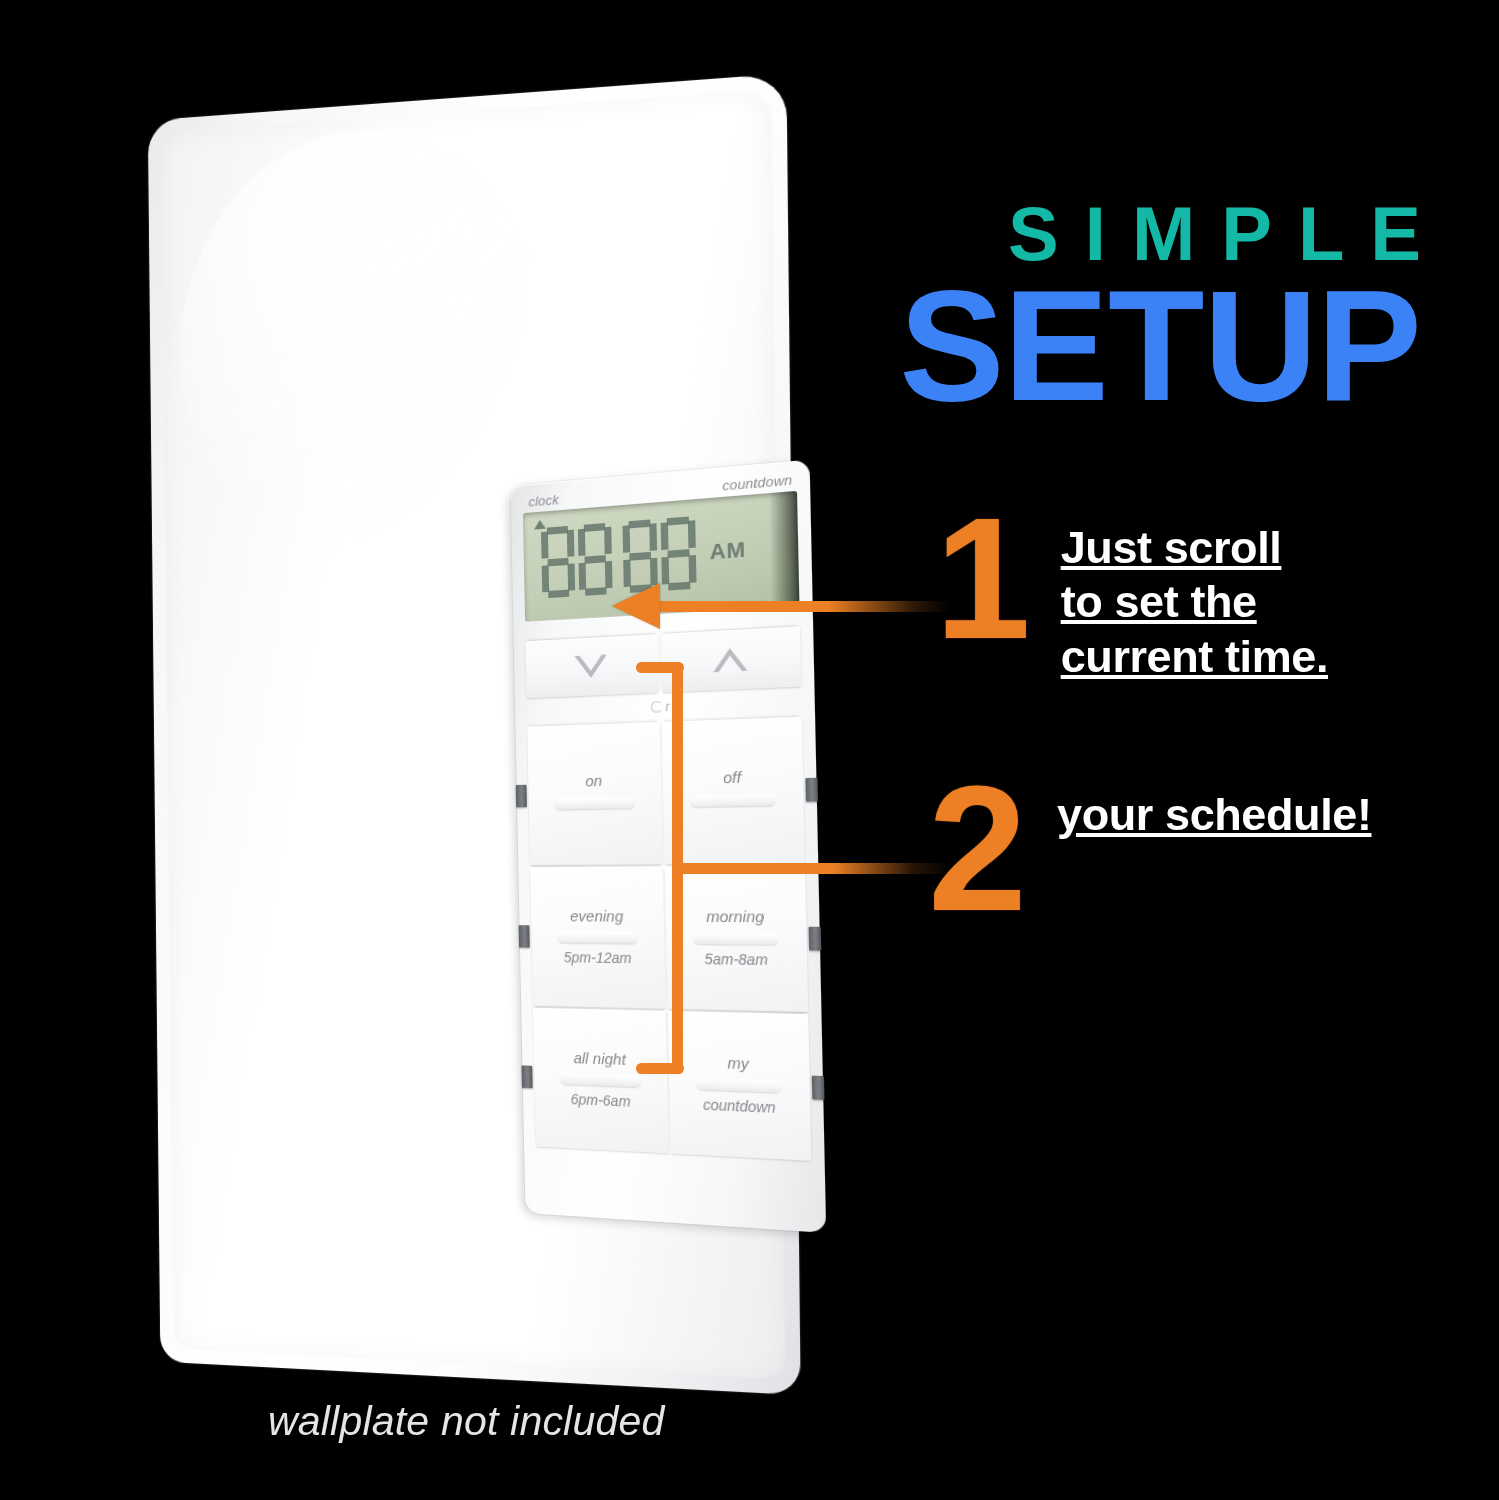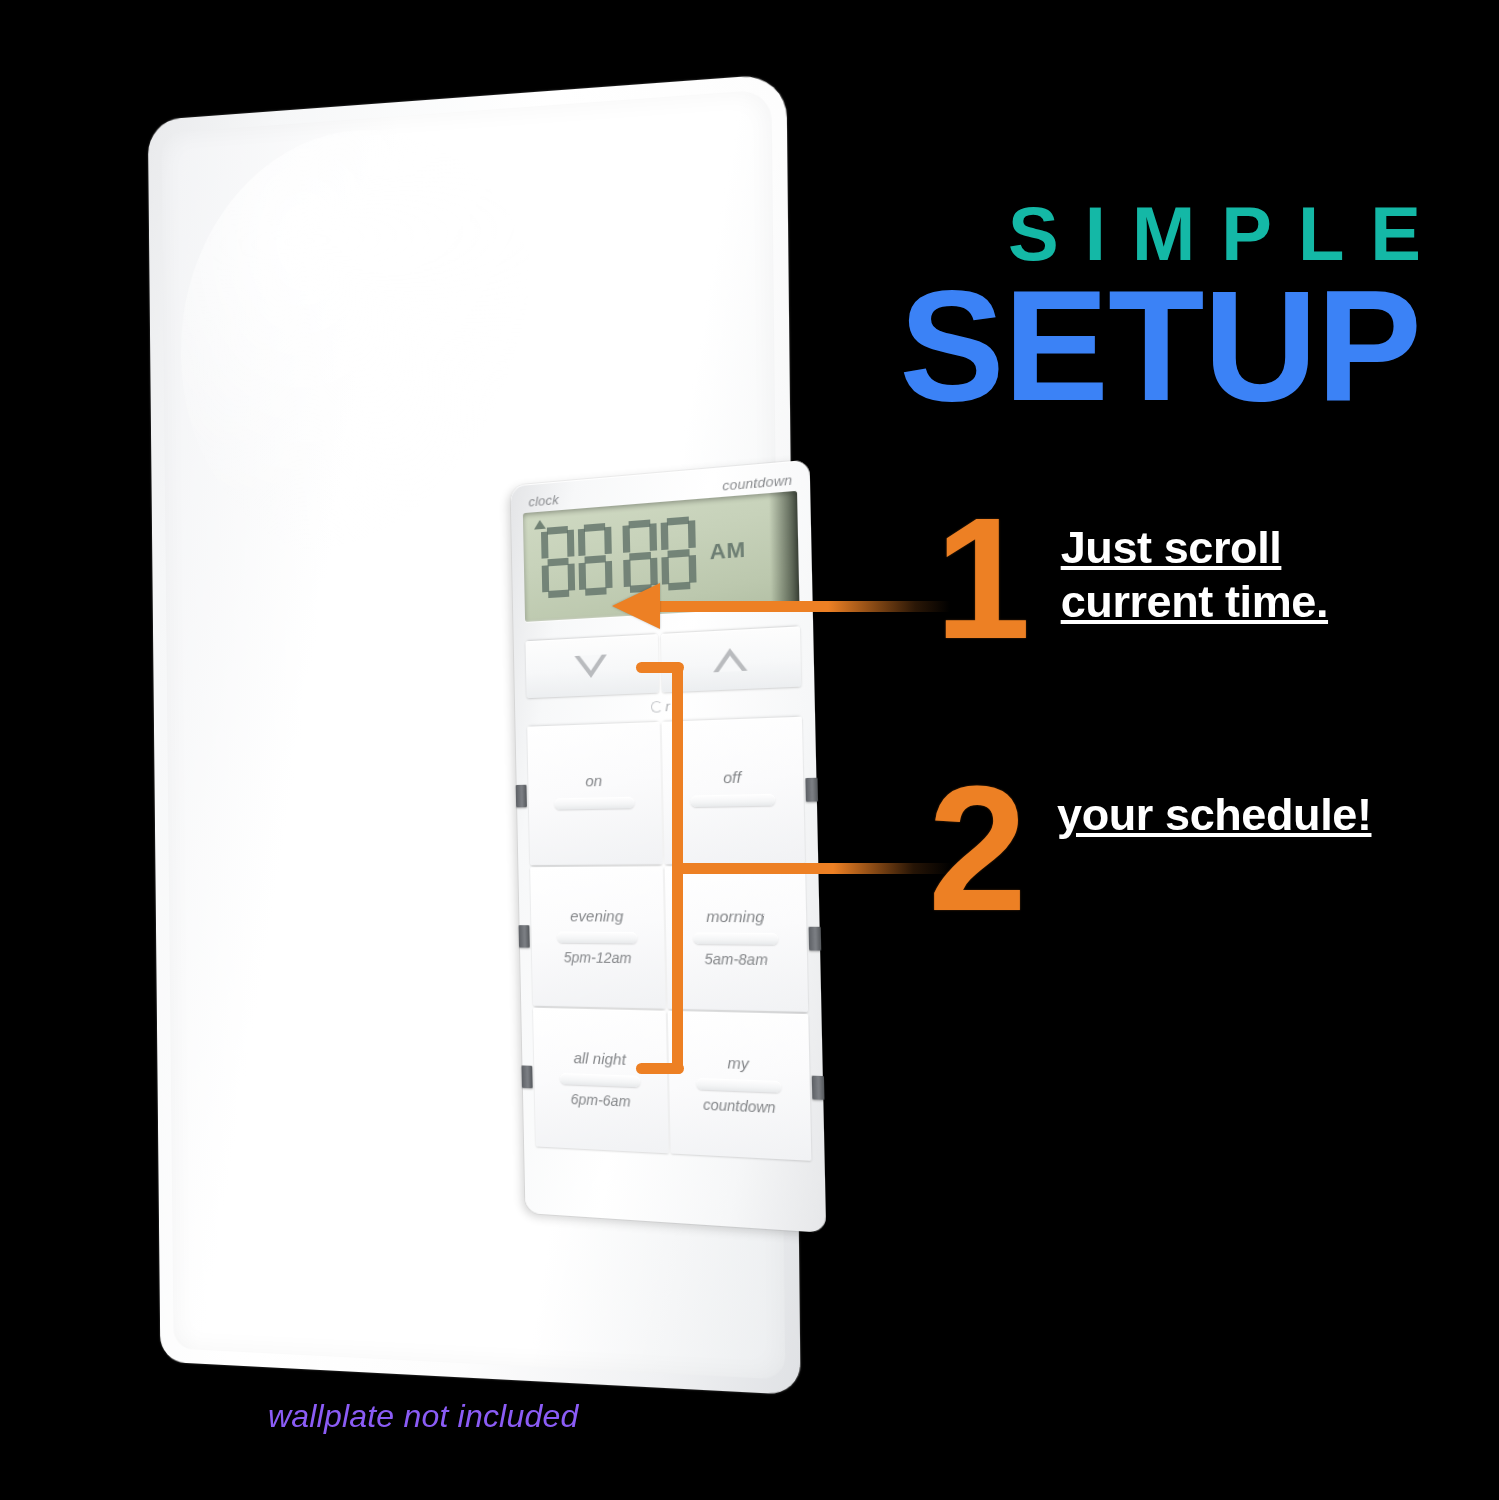--- a/index.html
+++ b/index.html
@@ -255,21 +255,21 @@
   }
   .num2{ font-size:178px; }
   .stext{
     color:#fff; font-size:45px; font-weight:700; line-height:1.21;
     letter-spacing:-.4px; padding-top:16px;text-decoration:underline;
   }
   .stext div{ white-space:nowrap; }
 
   .foot{
     position:absolute; left:268px; top:1398px;
-    color:#8b5cf6; font-size:32px; font-style:italic; letter-spacing:.2px;
+    color:#e5e5e5; font-size:41px; font-style:italic; letter-spacing:.2px;
   }
 </style>
 </head>
 <body>
 
 <div id="stage">
 
   <div id="product">
 
     <div class="wallplate">
@@ -403,20 +403,21 @@
 
   <div class="headline">
     <div class="h-simple">SIMPLE</div>
     <div class="h-setup">SETUP</div>
   </div>
 
   <div class="step step1">
     <div class="num">1</div>
     <div class="stext">
       <div>Just scroll</div>
+      <div>to set the</div>
       <div>current time.</div>
     </div>
   </div>
 
   <div class="step step2">
     <div class="num num2">2</div>
     <div class="stext">
       <div>your schedule!</div>
     </div>
   </div>

